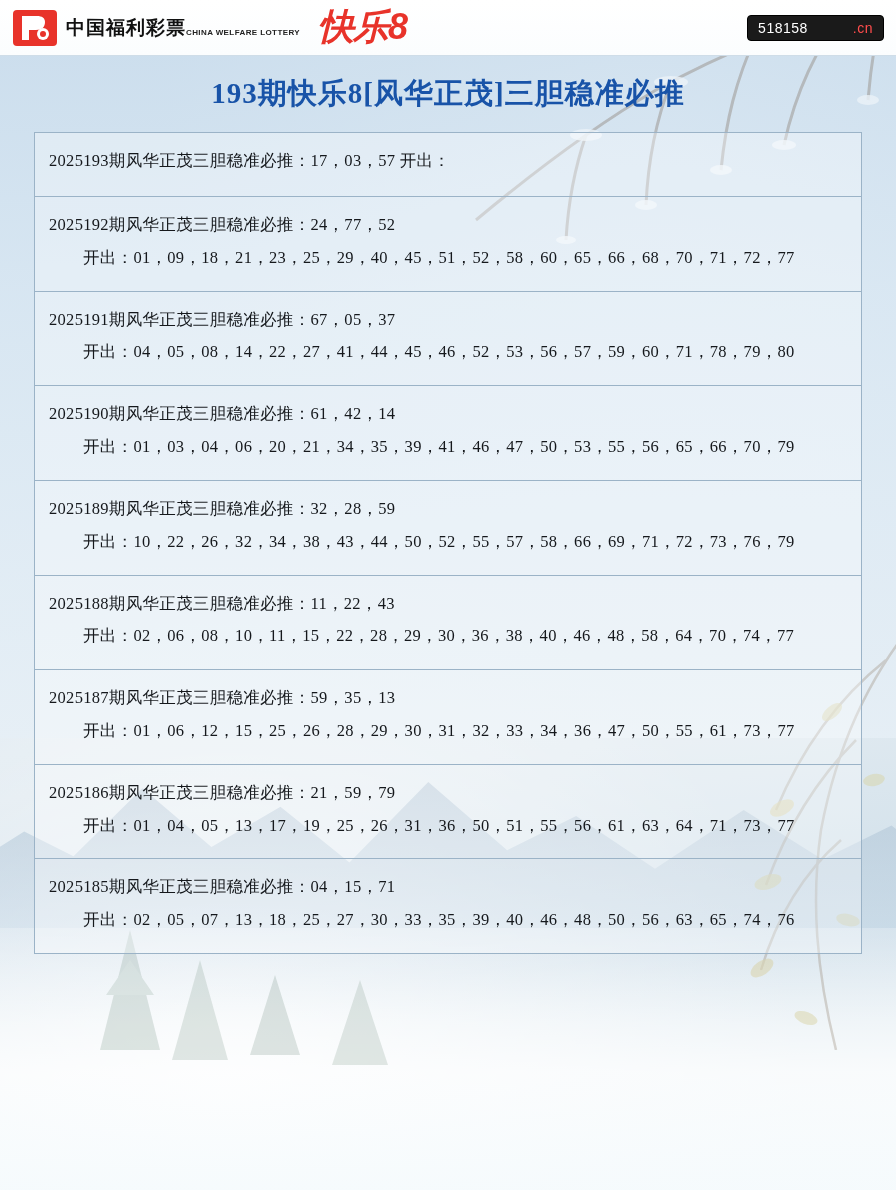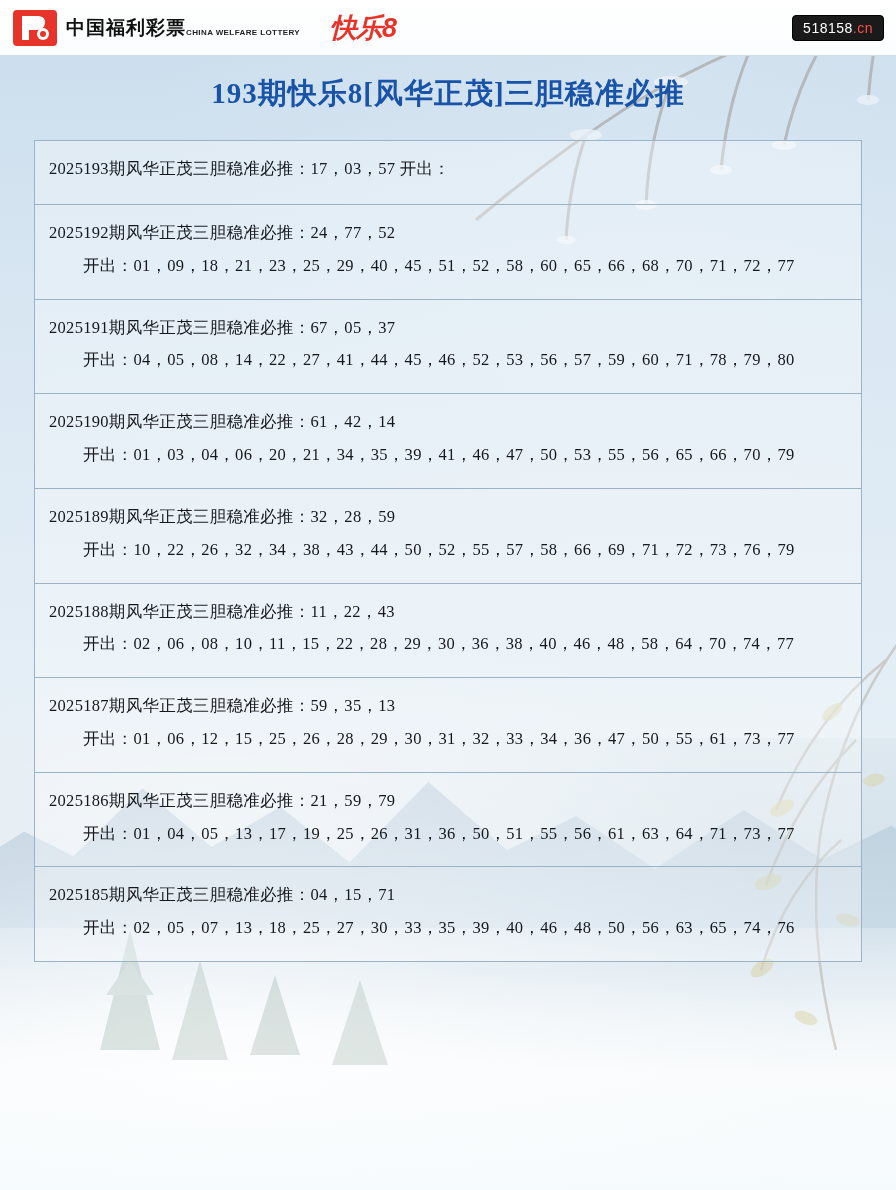--- a/index.html
+++ b/index.html
@@ -110,59 +110,60 @@
   .logo-en {
     font-family: "Liberation Sans", sans-serif;
     font-size: 8px;
     font-weight: bold;
     color: #222;
     letter-spacing: 0.4px;
     margin-top: 11px;
   }
   .logo-brand {
     font-family: "Liberation Sans", sans-serif;
-    font-size: 27px;
+    font-size: 36px;
     font-weight: bold;
     font-style: italic;
     color: #e8332a;
-    margin-left: 22px;
+    margin-left: 10px;
     letter-spacing: -1px;
   }
   .site-badge {
     margin-left: auto;
     background: #1a1a1a;
     border: 1px solid #000;
     border-radius: 4px;
     padding: 4px 10px;
     font-family: "Liberation Sans", sans-serif;
     font-size: 14px;
     letter-spacing: 0.5px;
     color: #ffffff;
   }
   .site-badge .tld {
     color: #ff4d4d;
+    padding-left: 45px;
   }
 
   
   .page-title {
     position: relative;
     z-index: 3;
     text-align: center;
     font-size: 29px;
     font-weight: bold;
     color: #1853a8;
     padding: 18px 0 14px 0;
     letter-spacing: 1px;
   }
 
   
   .list-panel {
     position: relative;
     z-index: 3;
-    margin: 12px 34px;
+    margin: 4px 34px;
     border: 1px solid #9bb3c7;
     background: rgba(255,255,255,0.34);
   }
   .entry {
     border-bottom: 1px solid #9bb3c7;
     padding: 16px 0 18px 0;
     min-height: 64px;
     box-sizing: border-box;
   }
   .entry:last-child {

